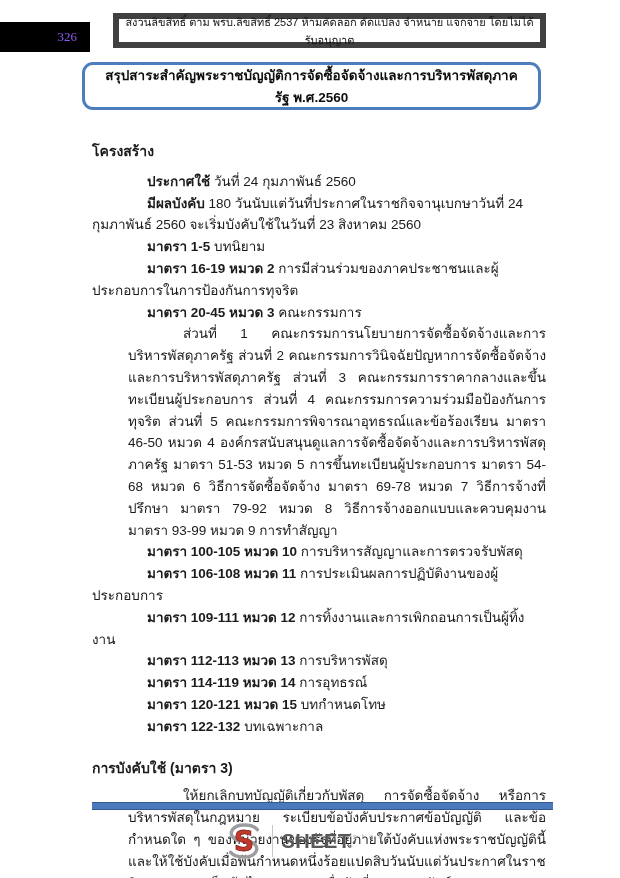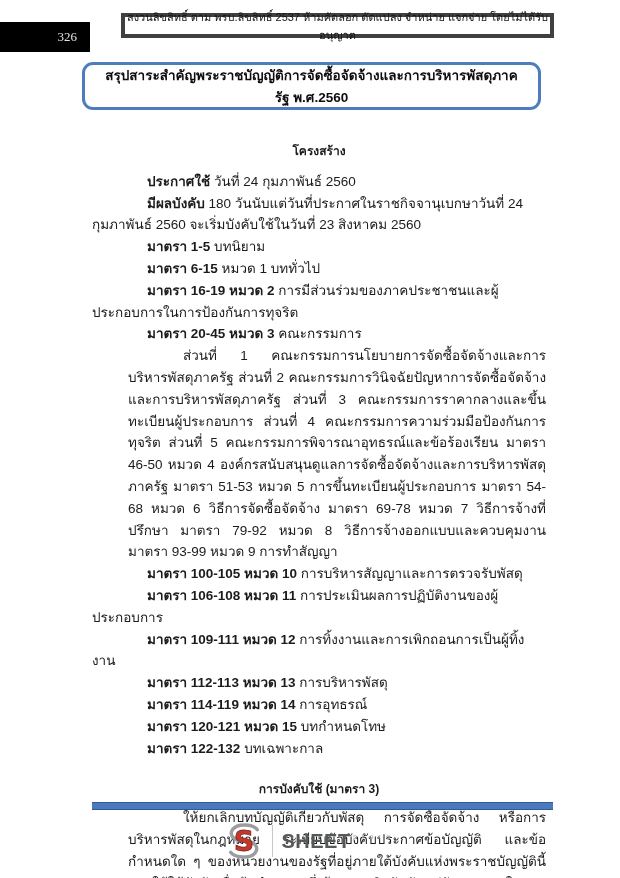--- a/index.html
+++ b/index.html
@@ -15,34 +15,34 @@
     font-family: "Liberation Sans", "DejaVu Sans", sans-serif;
     color: #1b1b1b;
     overflow: hidden;
   }
   
   .pagenum-box {
     position: absolute;
     left: 0; top: 22px;
     width: 90px; height: 30px;
     background: #000000;
-    color: #e5e5e5;
+    color: #8b5cf6;
     display: flex;
     align-items: center;
     justify-content: flex-end;
     padding-right: 13px;
     box-sizing: border-box;
     font-family: "Liberation Serif", "DejaVu Serif", serif;
     font-size: 13px;
   }
   .copyright-box {
     position: absolute;
-    left: 121px; top: 13px;
-    width: 433px; height: 25px;
-    border: 4px solid #404040;
+    left: 113px; top: 13px;
+    width: 433px; height: 35px;
+    border: 6px solid #404040;
     box-sizing: border-box;
     display: flex;
     align-items: center;
     justify-content: center;
     font-size: 11px;
     color: #141414;
     text-align: center;
   }
   .title-box {
     position: absolute;
@@ -64,23 +64,23 @@
   
   .content {
     position: absolute;
     left: 92px; top: 141px;
     width: 454px;
     font-size: 13.5px;
     line-height: 21.8px;
     overflow-wrap: break-word;
   }
   .section-heading {
-    text-align: center;
+    text-align: left;
     font-weight: bold;
-    font-size: 12px;
+    font-size: 14px;
     margin: 0 0 8px 0;
   }
   .section-heading.mid {
     margin: 20px 0 6px 0;
   }
   .para {
     margin: 0;
     text-indent: 55px;
   }
   .justify {
@@ -142,21 +142,20 @@
     <span>สรุปสาระสำคัญพระราชบัญญัติการจัดซื้อจัดจ้างและการบริหารพัสดุภาครัฐ พ.ศ.2560</span>
   </div>
 
   <div class="content">
 
     <div class="section-heading">โครงสร้าง</div>
 
     <p class="para"><span class="b">ประกาศใช้</span><span> วันที่ 24 กุมภาพันธ์ 2560</span></p>
     <p class="para"><span class="b">มีผลบังคับ</span><span> 180 วันนับแต่วันที่ประกาศในราชกิจจานุเบกษาวันที่ 24 กุมภาพันธ์ 2560 จะเริ่มบังคับใช้ในวันที่ 23 สิงหาคม 2560</span></p>
     <p class="para"><span class="b">มาตรา 1-5</span><span> บทนิยาม</span></p>
-    <p class="para"><span class="b">มาตรา 6-15</span><span> หมวด 1 บททั่วไป</span></p>
     <p class="para"><span class="b">มาตรา 16-19 หมวด 2</span><span> การมีส่วนร่วมของภาคประชาชนและผู้ประกอบการในการป้องกันการทุจริต</span></p>
     <p class="para"><span class="b">มาตรา 20-45 หมวด 3</span><span> คณะกรรมการ</span></p>
     <p class="para justify"><span class="b"></span><span>ส่วนที่ 1 คณะกรรมการนโยบายการจัดซื้อจัดจ้างและการบริหารพัสดุภาครัฐ ส่วนที่ 2 คณะกรรมการวินิจฉัยปัญหาการจัดซื้อจัดจ้างและการบริหารพัสดุภาครัฐ ส่วนที่ 3 คณะกรรมการราคากลางและขึ้นทะเบียนผู้ประกอบการ ส่วนที่ 4 คณะกรรมการความร่วมมือป้องกันการทุจริต ส่วนที่ 5 คณะกรรมการพิจารณาอุทธรณ์และข้อร้องเรียน มาตรา 46-50 หมวด 4 องค์กรสนับสนุนดูแลการจัดซื้อจัดจ้างและการบริหารพัสดุภาครัฐ มาตรา 51-53 หมวด 5 การขึ้นทะเบียนผู้ประกอบการ มาตรา 54-68 หมวด 6 วิธีการจัดซื้อจัดจ้าง มาตรา 69-78 หมวด 7 วิธีการจ้างที่ปรึกษา มาตรา 79-92 หมวด 8 วิธีการจ้างออกแบบและควบคุมงาน มาตรา 93-99 หมวด 9 การทำสัญญา</span></p>
     <p class="para"><span class="b">มาตรา 100-105 หมวด 10</span><span> การบริหารสัญญาและการตรวจรับพัสดุ</span></p>
     <p class="para"><span class="b">มาตรา 106-108 หมวด 11</span><span> การประเมินผลการปฏิบัติงานของผู้ประกอบการ</span></p>
     <p class="para"><span class="b">มาตรา 109-111 หมวด 12</span><span> การทิ้งงานและการเพิกถอนการเป็นผู้ทิ้งงาน</span></p>
     <p class="para"><span class="b">มาตรา 112-113 หมวด 13</span><span> การบริหารพัสดุ</span></p>
     <p class="para"><span class="b">มาตรา 114-119 หมวด 14</span><span> การอุทธรณ์</span></p>
     <p class="para"><span class="b">มาตรา 120-121 หมวด 15</span><span> บทกำหนดโทษ</span></p>
     <p class="para"><span class="b">มาตรา 122-132</span><span> บทเฉพาะกาล</span></p>

